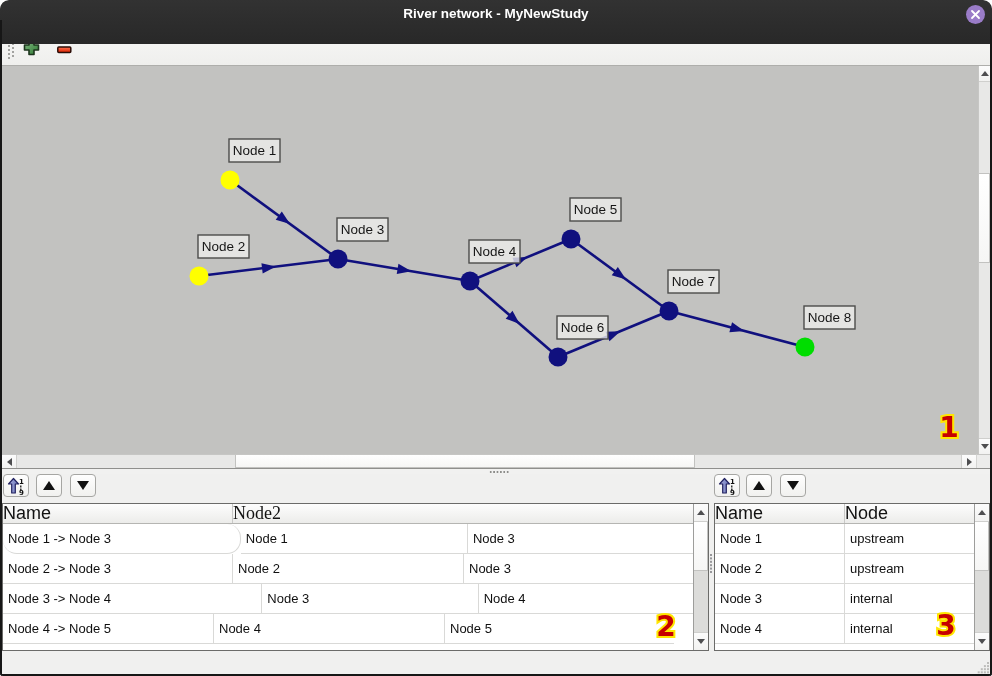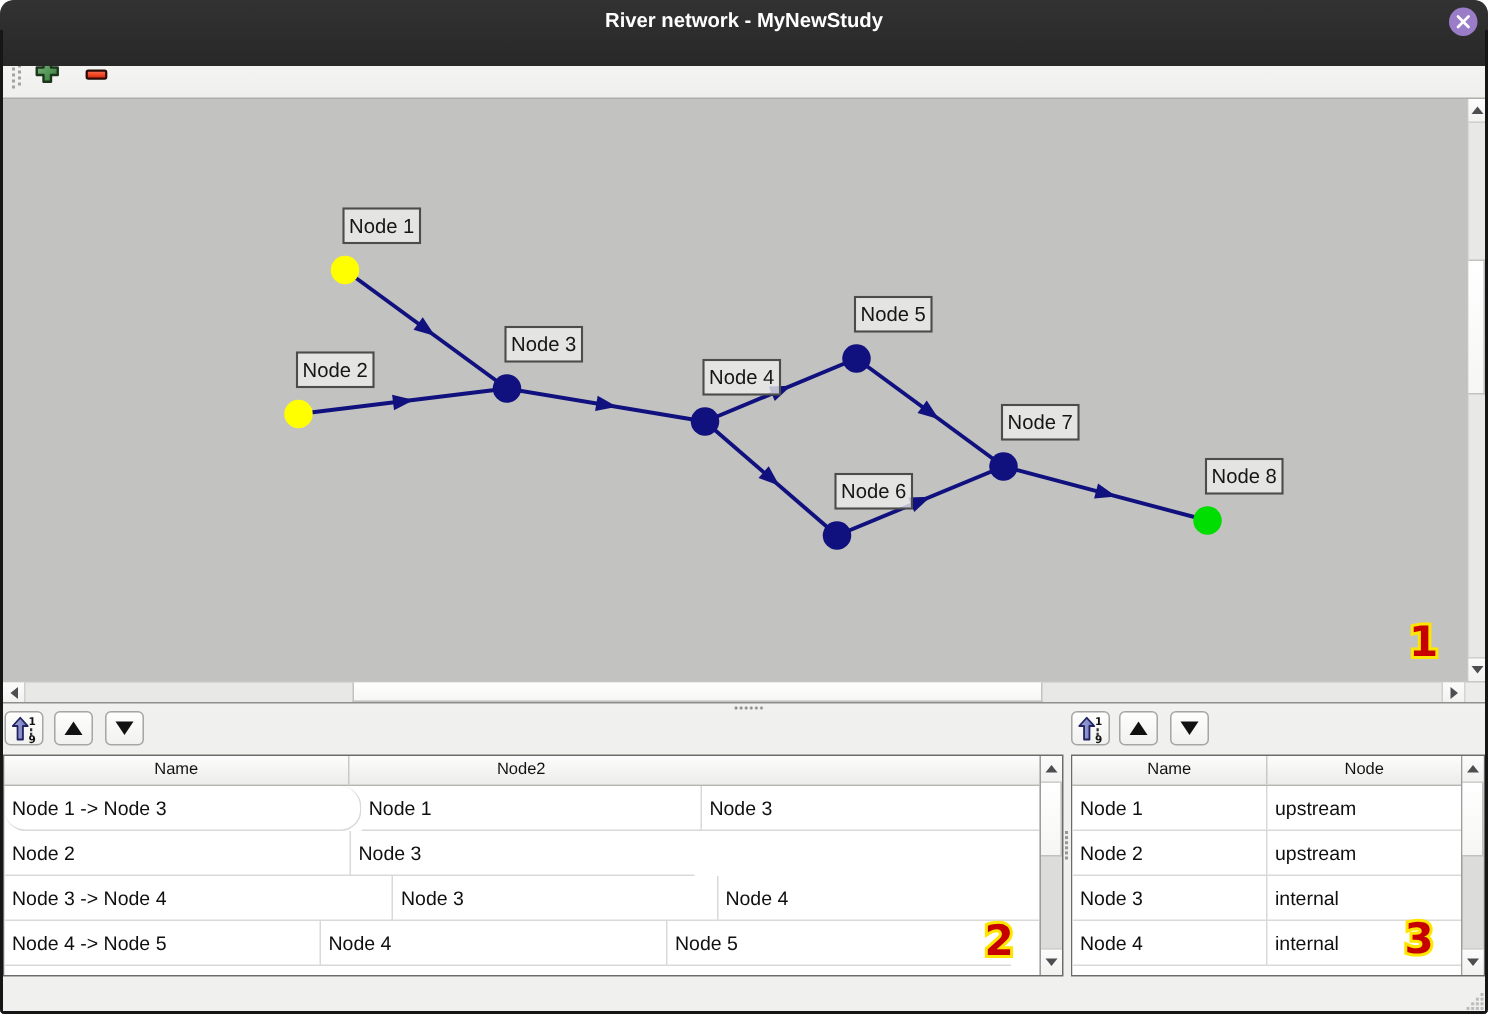--- a/index.html
+++ b/index.html
@@ -104,21 +104,21 @@
 
   
   .dtable{
     position:absolute;top:29px;height:148px;border:1px solid #6b6b69;background:#ffffff;
   }
   .dtable.left{left:0;width:707px;}
   .dtable.right{left:712px;width:276px;}
   .thead{position:absolute;left:0;top:0;right:15px;height:20px;
     background:linear-gradient(#fdfdfd,#ececea);
     border-bottom:1px solid #b5b5b2;display:flex;}
-  .th{height:19px;line-height:19px;text-align:center;font-size:11px;color:#121212;
+  .th{height:19px;line-height:19px;font-size:18px;color:#121212;
     border-right:1px solid #c9c9c7;}
   .th:last-child{border-right:none;}
   .tbody{position:absolute;left:0;top:20px;right:15px;bottom:0;overflow:hidden;background:#ffffff;}
   .tr{display:flex;height:30px;}
   .td{height:30px;line-height:29px;font-size:13px;color:#101010;padding-left:5px;
     border-right:1px solid #d9d9d7;border-bottom:1px solid #d9d9d7;
     white-space:nowrap;overflow:hidden;}
   .td:last-child{border-right:none;}
   
   .tsb{position:absolute;right:0;top:0;bottom:0;width:15px;background:#dcdcda;border-left:1px solid #9d9d9b;}
@@ -332,29 +332,30 @@
     <div class="tbtn up-r">
         <div class="tri-up"></div>
       </div>
     <div class="tbtn down-r">
         <div class="tri-down"></div>
       </div>
 
     <div class="dtable left" id="table-left">
       <div class="thead">
           <div class="th" style="width: 230px;">Name</div>
-          <div class="th" style="width: 229px;">Node2</div>
+          <div class="th" style="width: 229px; font-family: Liberation Serif, serif;">Node2</div>
         </div>
       <div class="tbody">
           <div class="tr">
             <div class="td" style="width: 242px; border-radius: 14px;">Node 1 -&gt; Node 3</div>
             <div class="td" style="width: 231px;">Node 1</div>
             <div class="td" style="width: 229px;">Node 3</div>
           </div>
           <div class="tr">
+            <div class="td" style="width: 230px;">Node 2 -&gt; Node 3</div>
             <div class="td" style="width: 231px;">Node 2</div>
             <div class="td" style="width: 229px;">Node 3</div>
           </div>
           <div class="tr">
             <div class="td" style="width: 277px;">Node 3 -&gt; Node 4</div>
             <div class="td" style="width: 231px;">Node 3</div>
             <div class="td" style="width: 229px;">Node 4</div>
           </div>
           <div class="tr">
             <div class="td" style="width: 211px;">Node 4 -&gt; Node 5</div>

